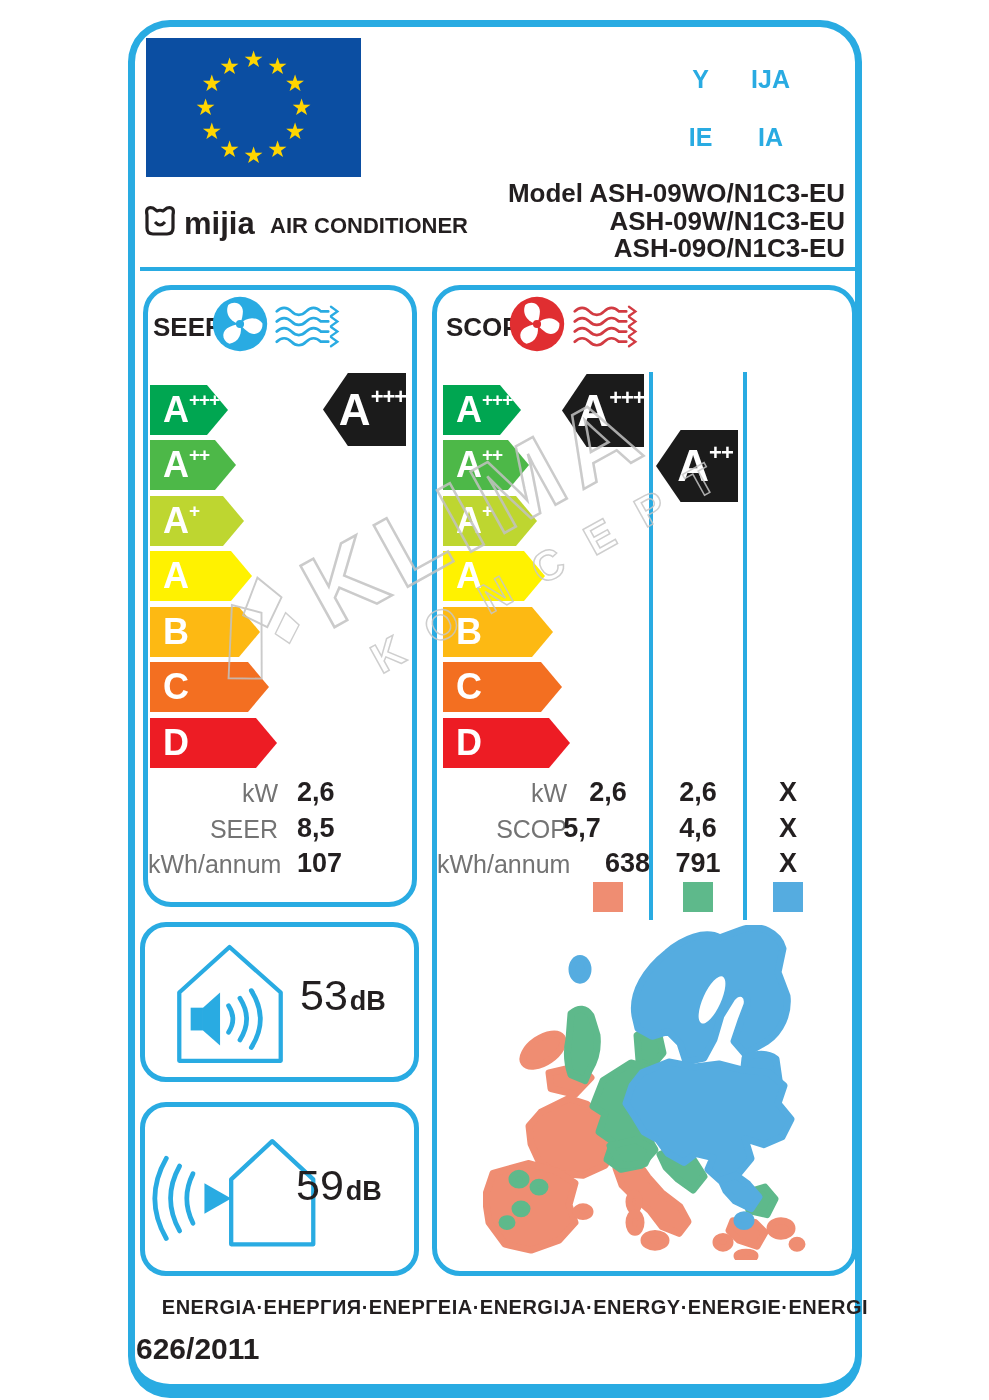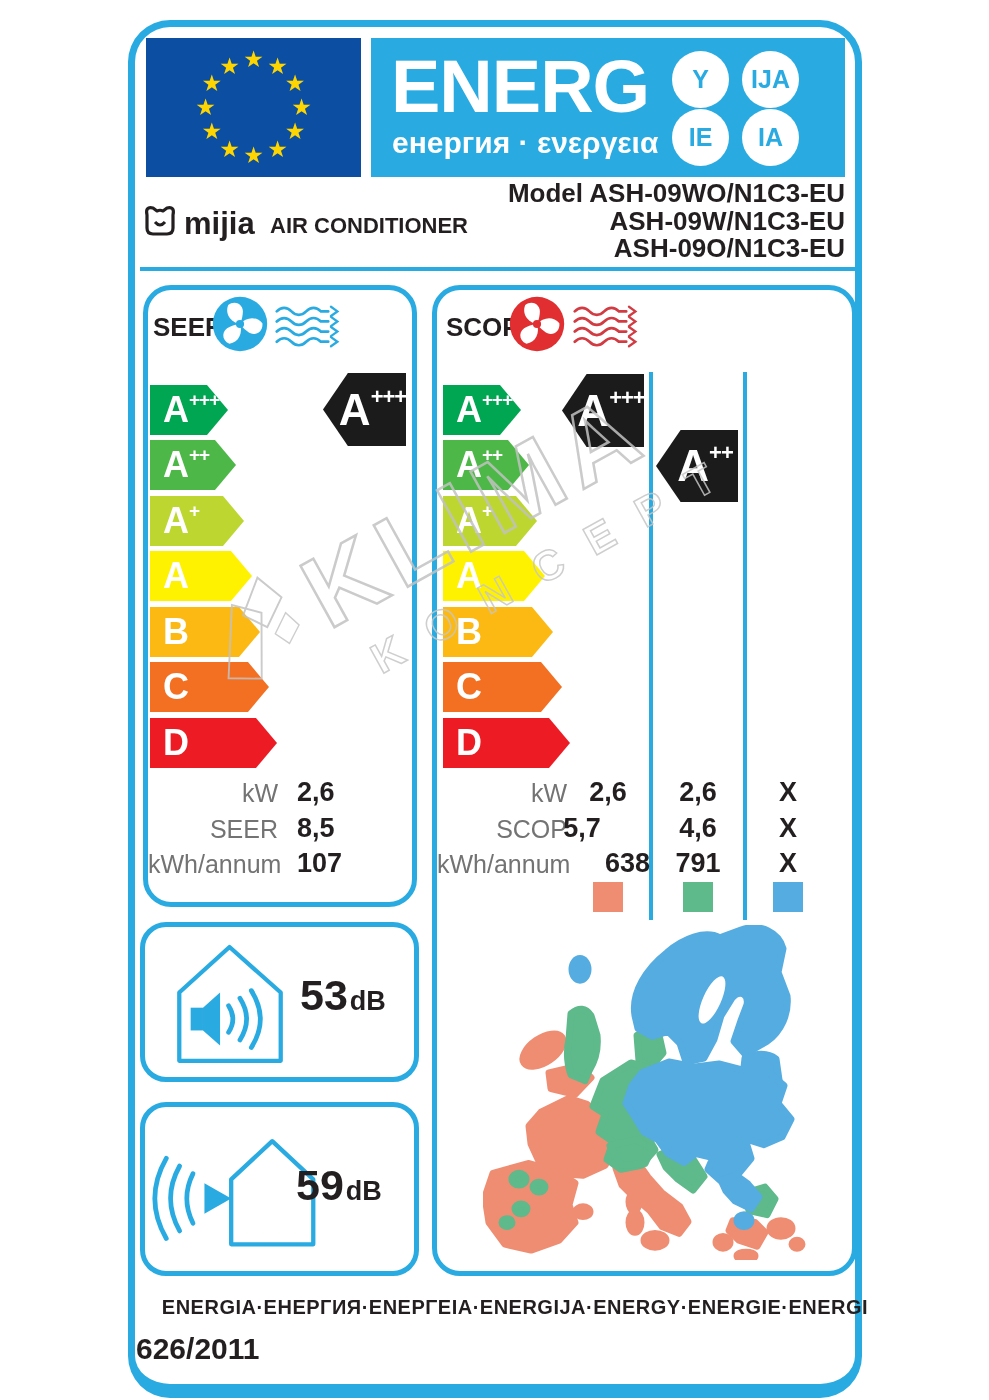--- a/index.html
+++ b/index.html
@@ -35,21 +35,21 @@
                 clip-path:polygon(0 50%, 30% 0, 100% 0, 100% 100%, 30% 100%);}
   .rating-arrow .g{font-size:44px;font-weight:700;line-height:1;}
   .rating-arrow .s{font-size:22px;font-weight:700;line-height:1;position:relative;top:-13px;letter-spacing:-1px;}
   .vline{position:absolute;width:4px;background:#29ABE2;}
   
   .vlabel{position:absolute;font-size:25px;font-weight:400;text-align:right;color:#737373;}
   .vval{position:absolute;font-size:27px;font-weight:700;color:#231F20;}
   .vcol{position:absolute;width:84px;text-align:center;font-size:27px;font-weight:700;color:#231F20;}
   .zone-sq{position:absolute;width:30px;height:30px;}
   
-  .db-num{font-size:43px;font-weight:700;color:#231F20;line-height:1;text-align:center;}
+  .db-num{font-size:43px;font-weight:400;color:#231F20;line-height:1;text-align:center;}
   .db-unit{font-size:27px;font-weight:700;color:#231F20;margin-left:2px;}
   .db-wrap{position:absolute;display:flex;align-items:baseline;}
   
   .energy-line{position:absolute;left:156px;top:1296px;width:718px;text-align:center;
                font-size:20px;font-weight:700;letter-spacing:.5px;color:#231F20;}
   .regulation{position:absolute;left:136px;top:1332px;font-size:30px;font-weight:700;color:#231F20;}
   
   .watermark{position:absolute;left:170px;top:430px;width:680px;transform:rotate(-29deg);
              transform-origin:50% 50%;pointer-events:none;z-index:40;opacity:.85;}
   .wm-row{display:flex;align-items:center;}
@@ -77,24 +77,20 @@
         <text x="107.5" y="125">★</text>
           <text x="83.5" y="119">★</text>
         <text x="65.9" y="101">★</text>
           <text x="59.5" y="77">★</text>
         <text x="65.9" y="53">★</text>
           <text x="83.5" y="36">★</text>
       </g>
     </svg>
   </div>
 
-  <div class="energ-box">
-    <div class="energ-title">ENERG</div>
-    <div class="energ-sub">енергия · ενεργεια</div>
-  </div>
   <div class="badge" style="left:672px;top:51px;">Y</div>
   <div class="badge" style="left:742px;top:51px;">IJA</div>
   <div class="badge" style="left:672px;top:109px;">IE</div>
   <div class="badge" style="left:742px;top:109px;">IA</div>
 
   <div class="model-line" style="top:178px;">Model ASH-09WO/N1C3-EU</div>
   <div class="model-line" style="top:206px;">ASH-09W/N1C3-EU</div>
   <div class="model-line" style="top:233px;">ASH-09O/N1C3-EU</div>
 
   <svg class="abs" style="left:142px;top:202px;" width="36" height="36" viewBox="0 0 36 36">

